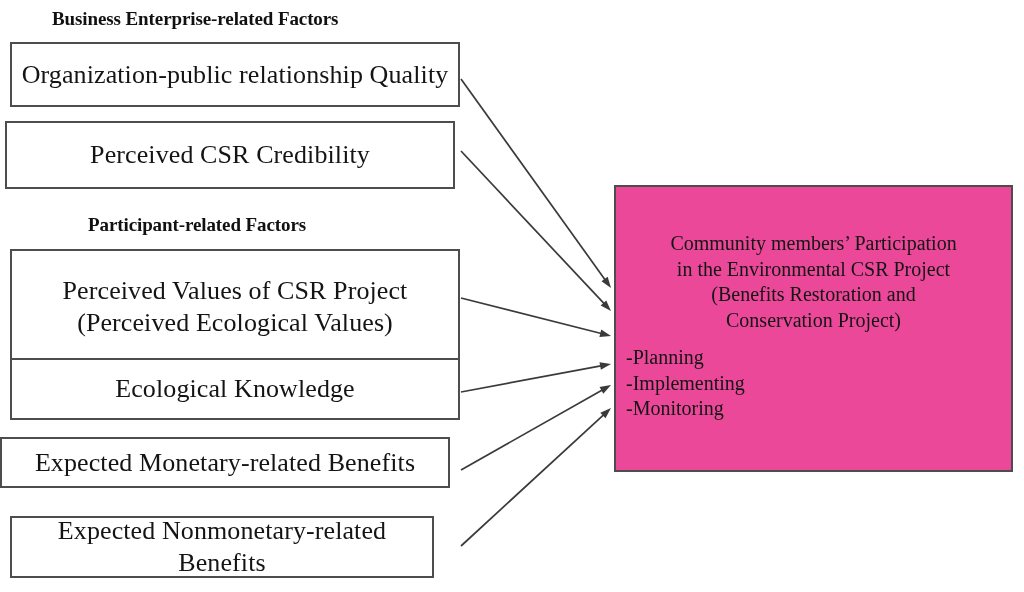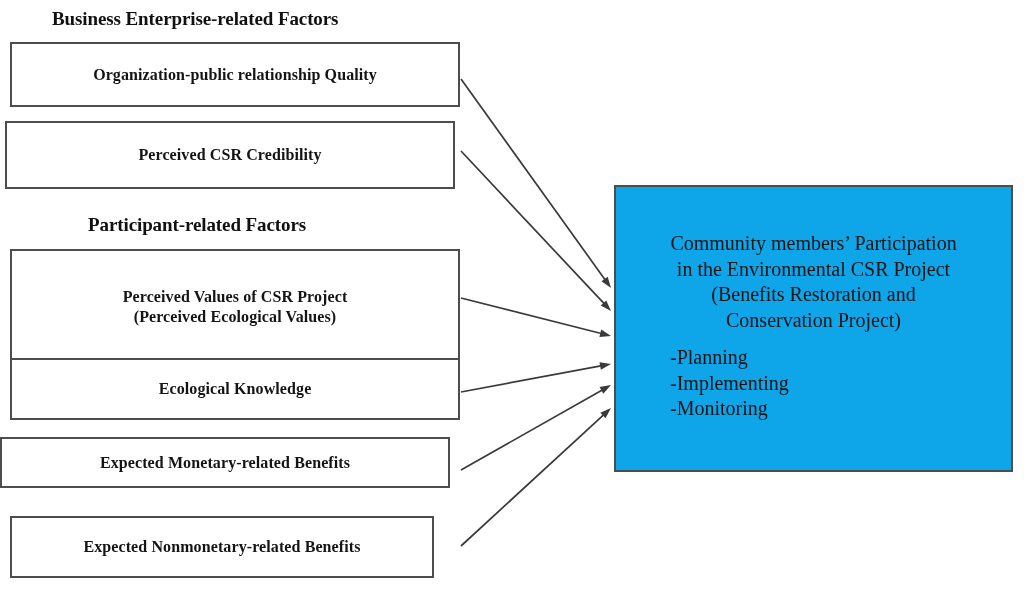--- a/index.html
+++ b/index.html
@@ -29,32 +29,31 @@
     position: absolute;
     box-sizing: border-box;
     border: 2px solid #4d4d4d;
     background: #ffffff;
     display: flex;
     align-items: center;
     justify-content: center;
     text-align: center;
   }
   .factor-box .box-text {
-    font-size: 16px;
+    font-size: 26px;
     line-height: 1.22;
     padding: 0 8px;
     color: #141414;
     letter-spacing: 0.1px;
-    font-weight: bold;
   }
   .outcome-box {
     position: absolute;
     box-sizing: border-box;
     border: 2px solid #4d4d4d;
-    background: #0ea5e9;
+    background: #ec4899;
   }
   .outcome-title {
     position: absolute;
     left: 0;
     right: 0;
     top: 44px;
     text-align: center;
     font-size: 20px;
     line-height: 1.28;
     padding: 0 6px;
@@ -62,21 +61,21 @@
   }
   .outcome-list {
     position: absolute;
     left: 10px;
     top: 158px;
     font-size: 20px;
     line-height: 1.28;
     text-align: left;
     color: #141414;
   }
-  .outcome-list div { white-space: nowrap; margin-left: 44px; }
+  .outcome-list div { white-space: nowrap; }
   svg.arrows {
     position: absolute;
     left: 0;
     top: 0;
     width: 1024px;
     height: 592px;
     pointer-events: none;
   }
 </style>
 </head>

